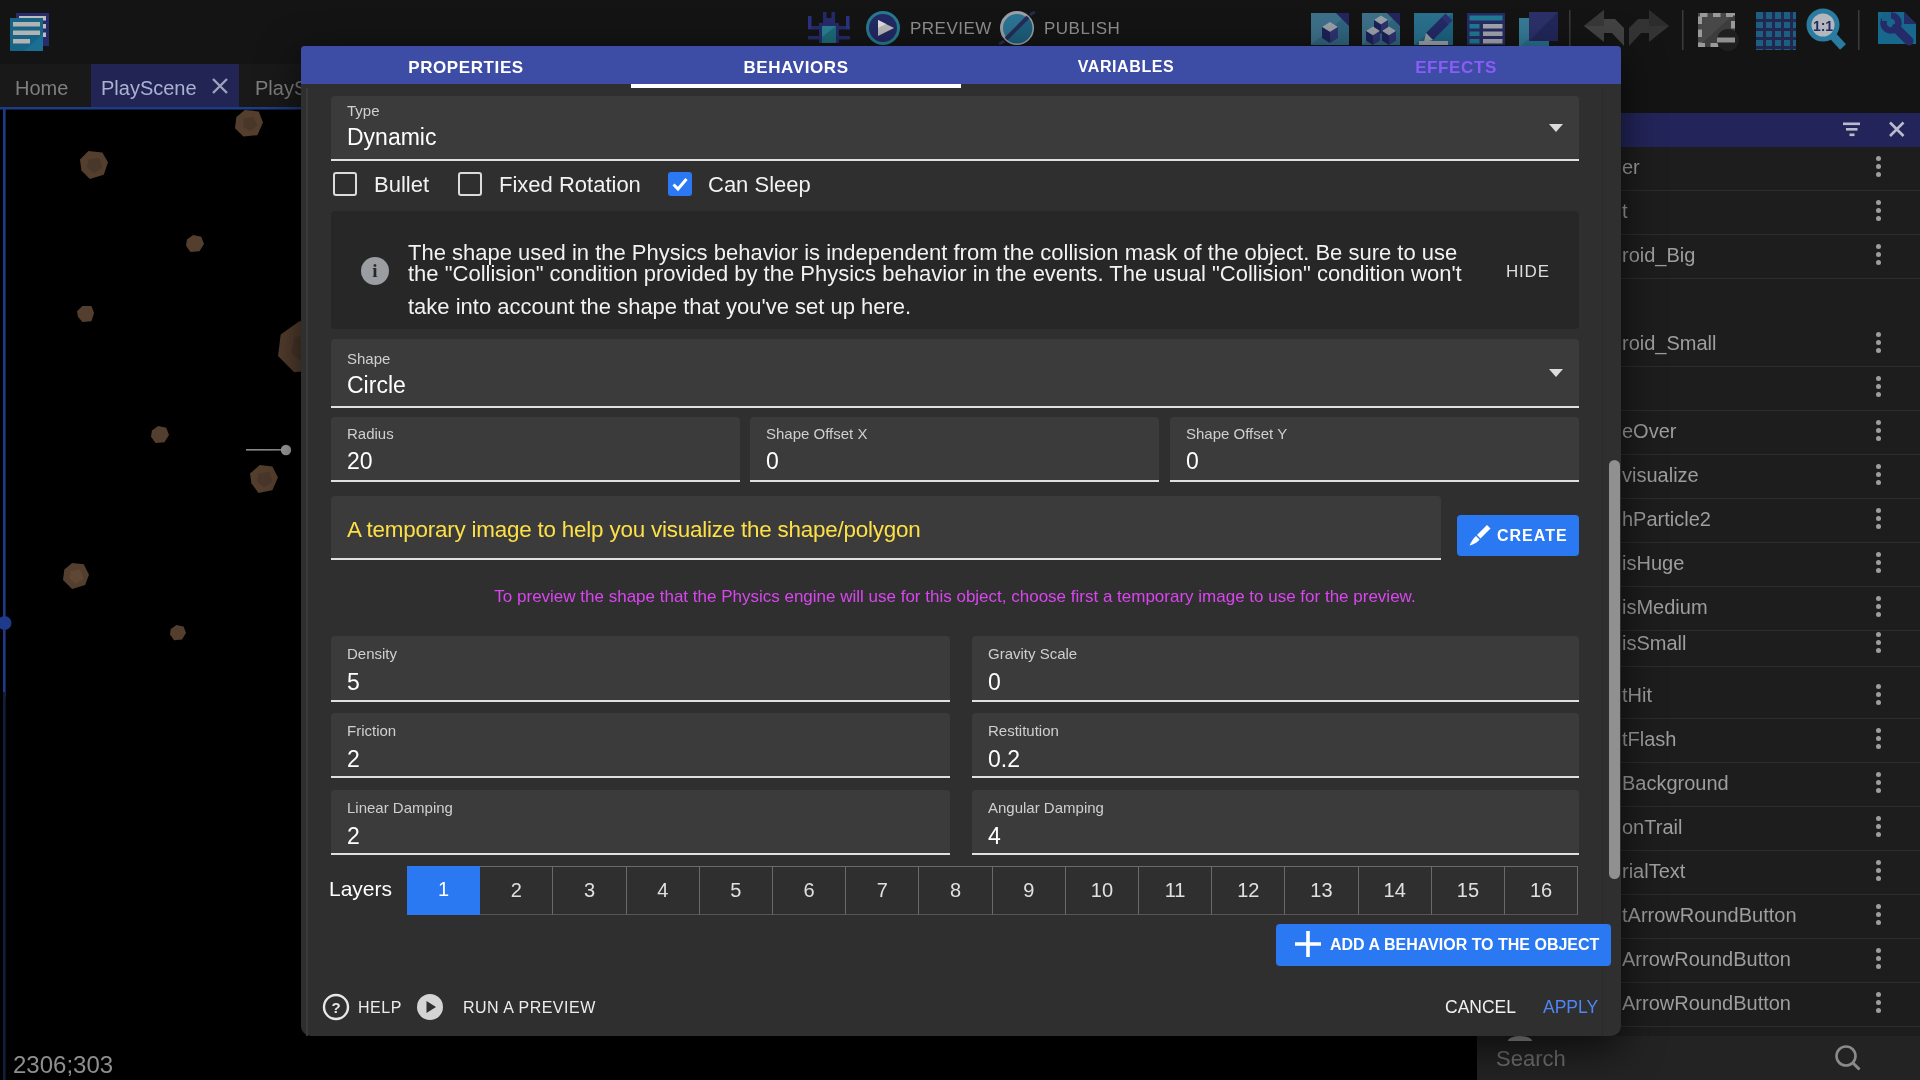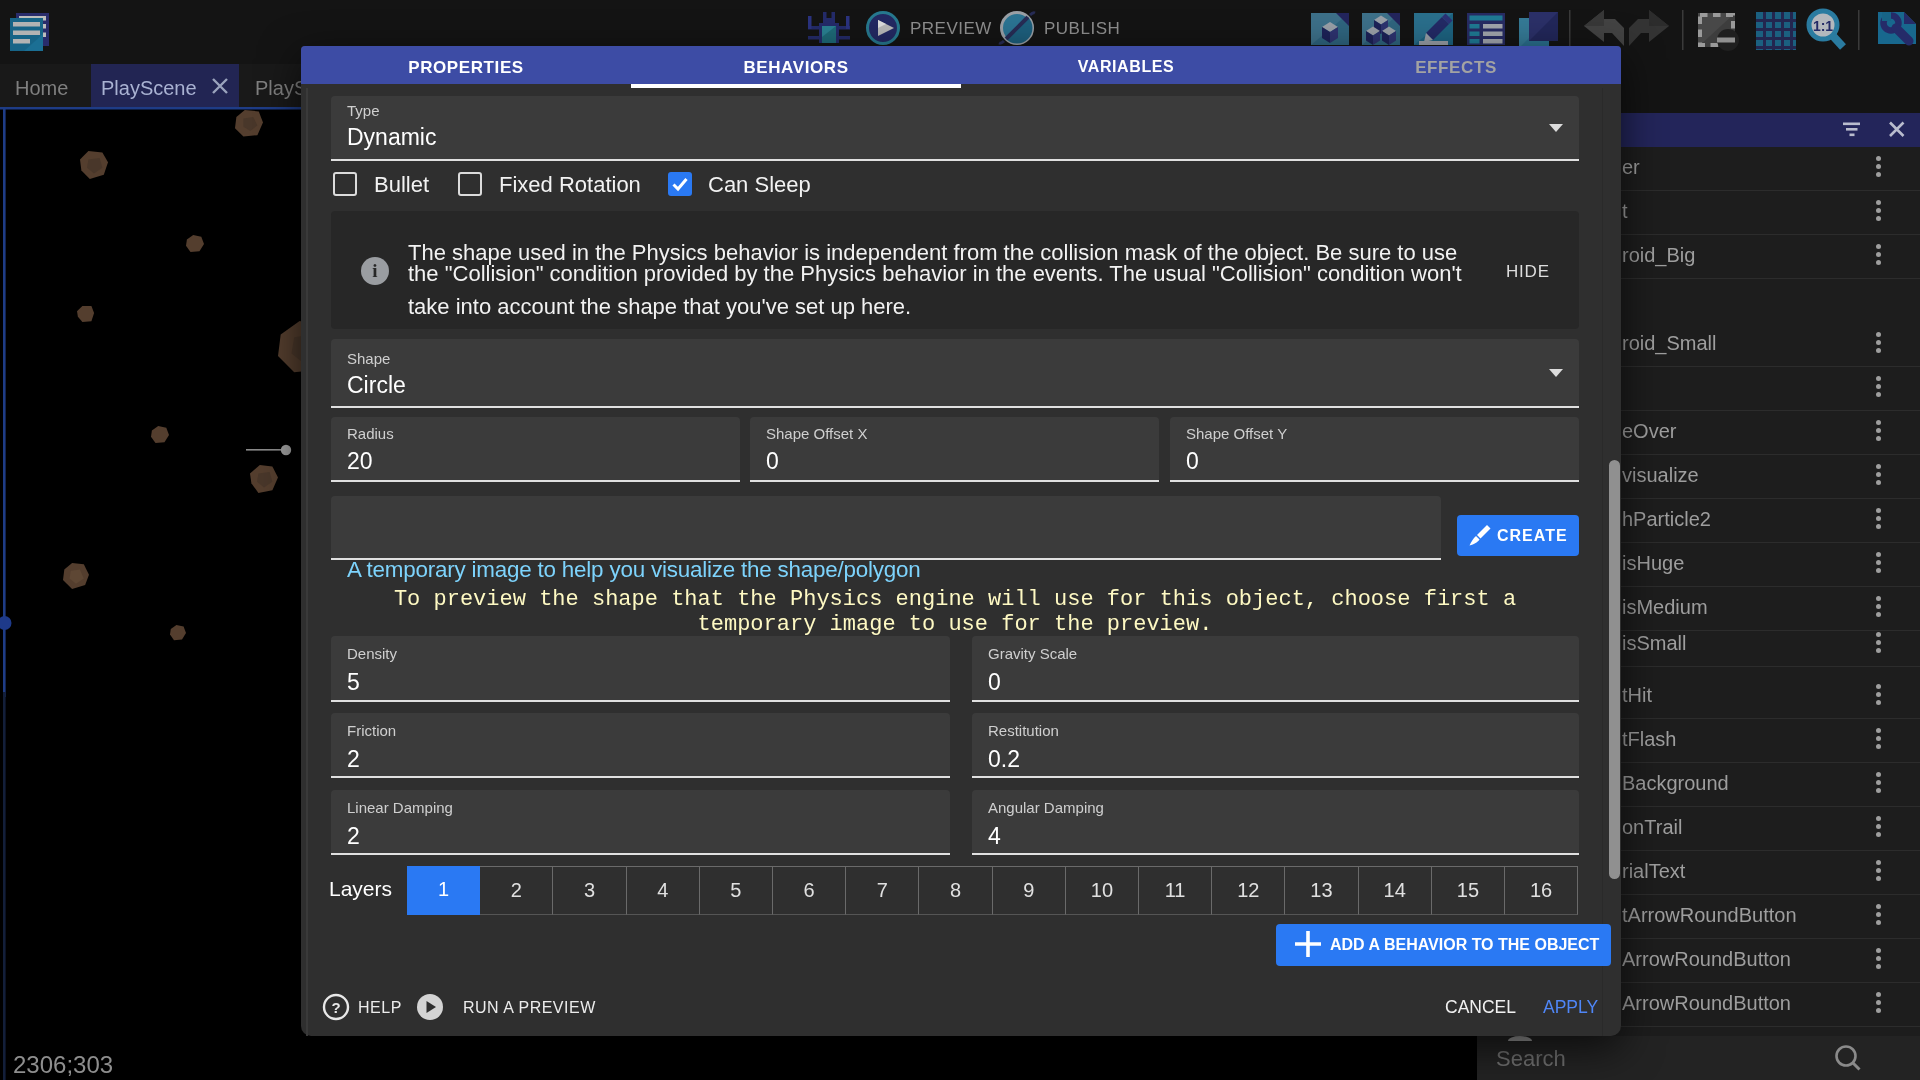--- a/index.html
+++ b/index.html
@@ -382,21 +382,21 @@
     <circle cx="16" cy="14" r="9.5" fill="none" stroke="#8a8a8a" stroke-width="2.6"></circle>
     <path d="M23 21 L29.5 27.5" stroke="#8a8a8a" stroke-width="3"></path>
   </svg>
   <div class="abs" style="left:1508px;top:1036px;width:24px;height:5px;background:#9a9a9a;border-radius:0 0 12px 12px / 0 0 5px 5px; transform:rotate(180deg);"></div>
 
   <div class="abs" id="dialog" style="left:301px;top:46px;width:1320px;height:990px;background:#2f2f2f;border-radius:4px 4px 10px 10px;box-shadow:0 12px 40px rgba(0,0,0,0.65);"></div>
   <div class="abs" id="dlghead" style="left:301px;top:46px;width:1320px;height:38px;background:#3d4ca5;border-radius:4px 4px 0 0;"></div>
   <div class="abs tabt" style="left:301px;top:58px;width:330px;text-align:center;font-size:17px;font-weight:bold;color:#fff;letter-spacing:0.6px;">PROPERTIES</div>
   <div class="abs tabt" style="left:631px;top:58px;width:330px;text-align:center;font-size:17px;font-weight:bold;color:#fff;letter-spacing:0.6px;">BEHAVIORS</div>
   <div class="abs tabt" style="left:961px;top:58px;width:330px;text-align:center;font-size:16px;font-weight:bold;color:#fff;letter-spacing:0.6px;">VARIABLES</div>
-  <div class="abs tabt" style="left:1291px;top:58px;width:330px;text-align:center;font-size:17px;font-weight:bold;color:#a3a3a3;letter-spacing:0.6px;">EFFECTS</div>
+  <div class="abs tabt" style="left:1291px;top:58px;width:330px;text-align:center;font-size:17px;font-weight:bold;color:#8b5cf6;letter-spacing:0.6px;">EFFECTS</div>
   <div class="abs" style="left:631px;top:84px;width:330px;height:4px;background:#fff;"></div>
 
   <div class="abs" style="left:305.5px;top:88px;width:2px;height:948px;background:#3a3a3a;"></div>
   <div class="abs" style="left:1601.5px;top:88px;width:1.5px;height:948px;background:#2a2a2a;"></div>
 
   <div class="abs fld" style="left:331px;top:96px;width:1248px;height:65px;"></div>
   <div class="abs lbl" style="left:347px;top:102px;">Type</div>
   <div class="abs val" style="left:347px;top:124px;">Dynamic</div>
   <svg class="abs" style="left:1546px;top:122px;" width="20" height="12" viewBox="0 0 20 12">
       <path d="M3 2 L10 10 L17 2 Z" fill="#dcdcdc"></path>
@@ -431,29 +431,29 @@
   <div class="abs lbl" style="left:347px;top:425px;">Radius</div>
   <div class="abs val" style="left:347px;top:448px;">20</div>
   <div class="abs fld" style="left:750px;top:417px;width:409px;height:65px;"></div>
   <div class="abs lbl" style="left:766px;top:425px;">Shape Offset X</div>
   <div class="abs val" style="left:766px;top:448px;">0</div>
   <div class="abs fld" style="left:1170px;top:417px;width:409px;height:65px;"></div>
   <div class="abs lbl" style="left:1186px;top:425px;">Shape Offset Y</div>
   <div class="abs val" style="left:1186px;top:448px;">0</div>
 
   <div class="abs fld" style="left:331px;top:496px;width:1110px;height:64px;"></div>
-  <div class="abs" style="left:347px;top:517px;font-size:22.4px;color:#7dd3fc;letter-spacing:-0.2px;margin-top:40px;">A temporary image to help you visualize the shape/polygon</div>
+  <div class="abs" style="left:347px;top:517px;font-size:22.4px;color:#fde047;letter-spacing:-0.2px;">A temporary image to help you visualize the shape/polygon</div>
   <div class="abs" style="left:1457px;top:515px;width:122px;height:41px;background:#2a79f3;border-radius:4px;"></div>
   <svg class="abs" style="left:1466px;top:523px;" width="26" height="26" viewBox="0 0 26 26">
     <path d="M21 2 L11 12 L14.5 15.5 L24.5 5.5 Z" fill="#fff"></path>
     <path d="M10 13 L13.5 16.5 C12 19 8 21.5 3.5 22.5 C5.5 18.5 7.5 15 10 13 Z" fill="#fff"></path>
   </svg>
   <div class="abs" style="left:1497px;top:527px;font-size:16px;font-weight:bold;color:#fff;letter-spacing:1px;">CREATE</div>
 
-  <div class="abs" style="left:331px;top:587px;width:1248px;text-align:center;font-size:22px;color:#fef9c3;font-family:Liberation Mono, monospace;">To preview the shape that the Physics engine will use for this object, choose first a temporary image to use for the preview.</div>
+  <div class="abs" style="left:331px;top:587px;width:1248px;text-align:center;font-size:17px;color:#d946ef;">To preview the shape that the Physics engine will use for this object, choose first a temporary image to use for the preview.</div>
 
   <div class="abs fld" style="left:331px;top:636px;width:619px;height:66px;"></div>
   <div class="abs lbl" style="left:347px;top:645px;">Density</div>
   <div class="abs val" style="left:347px;top:669px;">5</div>
   <div class="abs fld" style="left:972px;top:636px;width:607px;height:66px;"></div>
   <div class="abs lbl" style="left:988px;top:645px;">Gravity Scale</div>
   <div class="abs val" style="left:988px;top:669px;">0</div>
 
   <div class="abs fld" style="left:331px;top:713px;width:619px;height:65px;"></div>
   <div class="abs lbl" style="left:347px;top:722px;">Friction</div>

